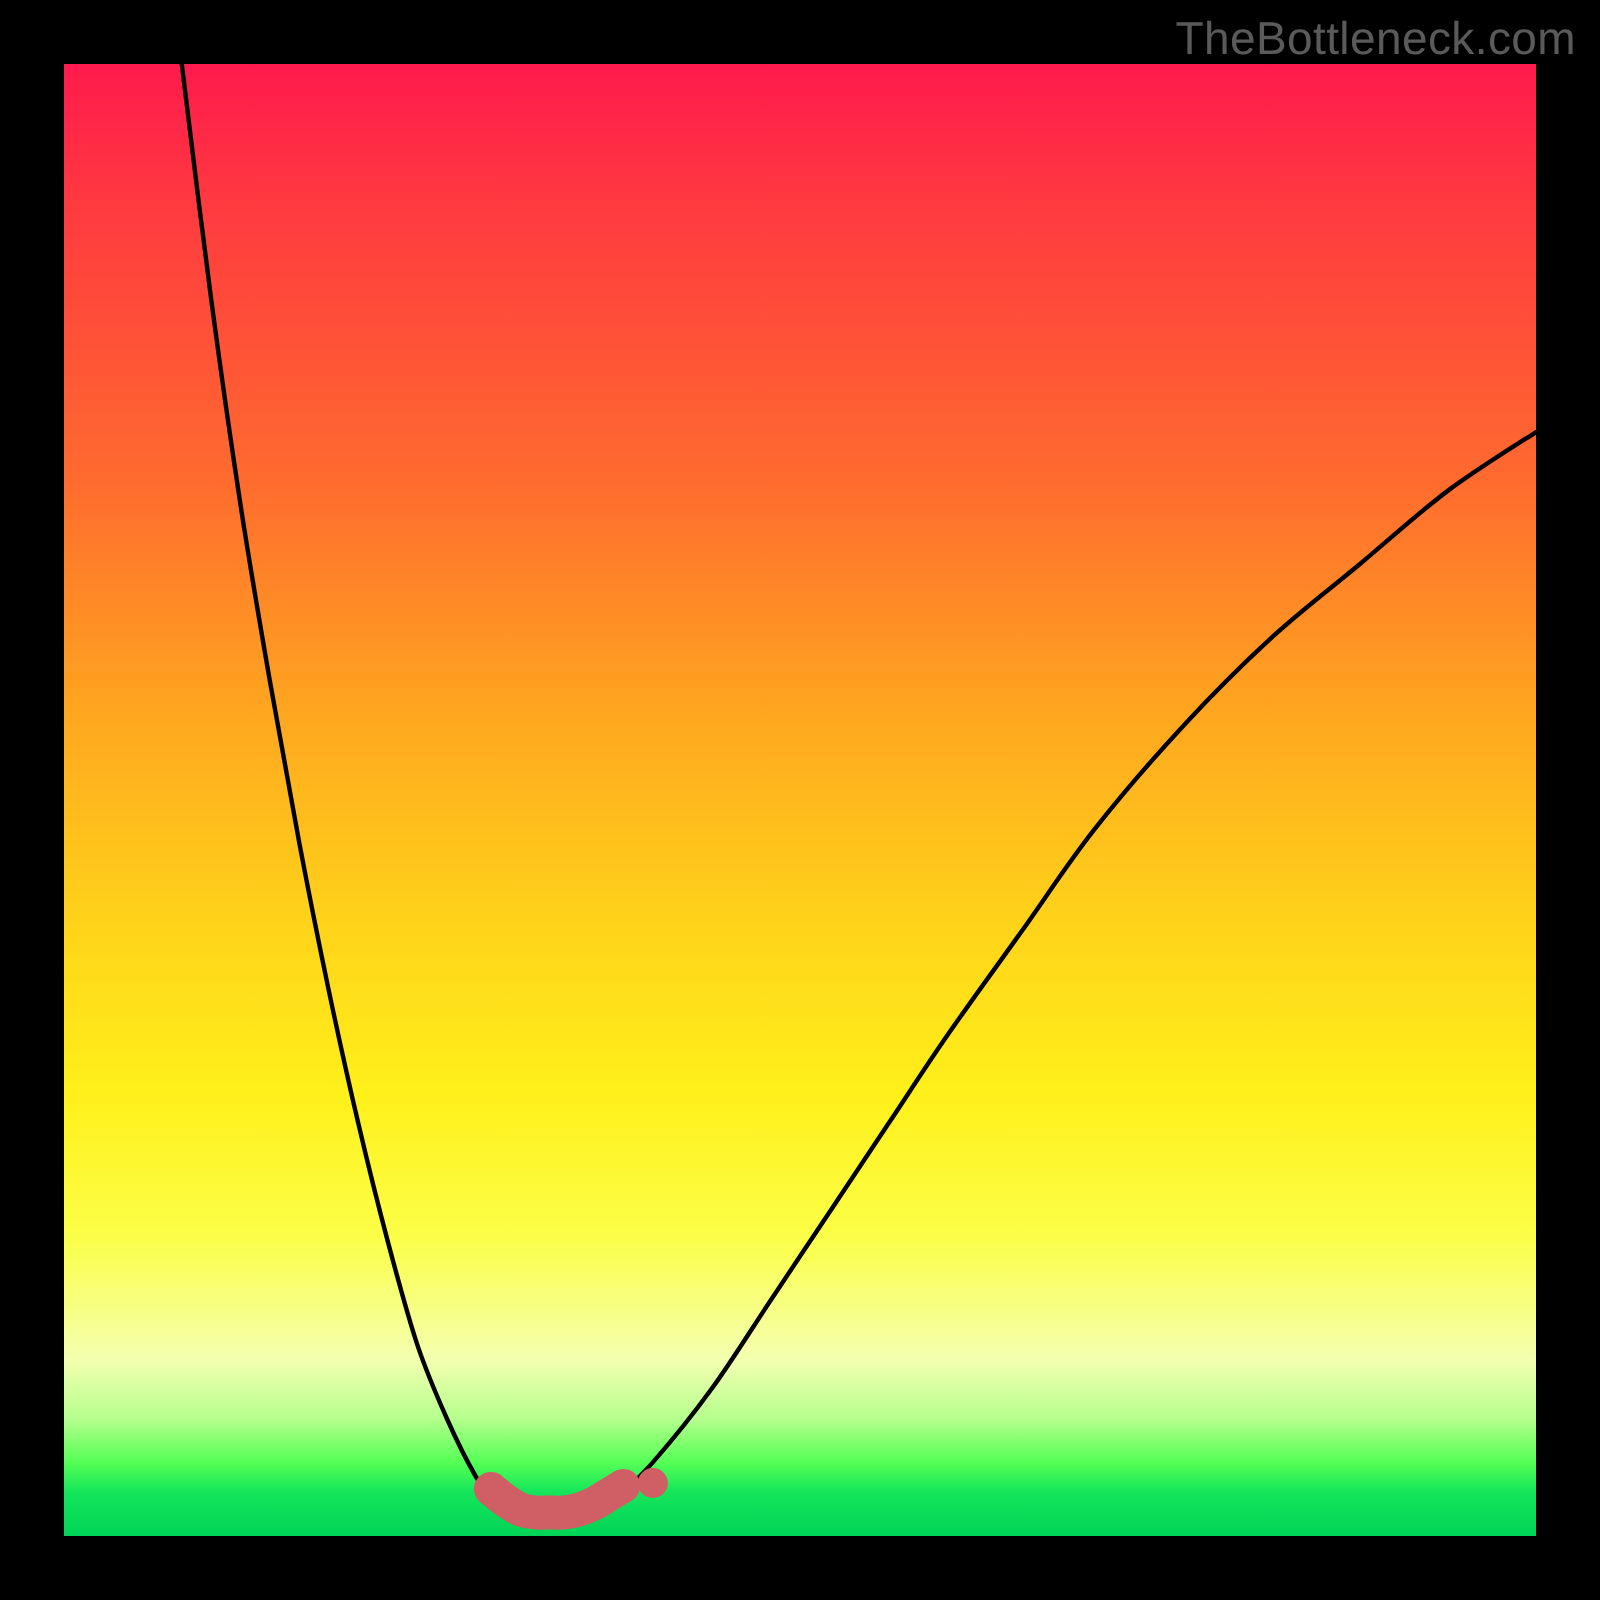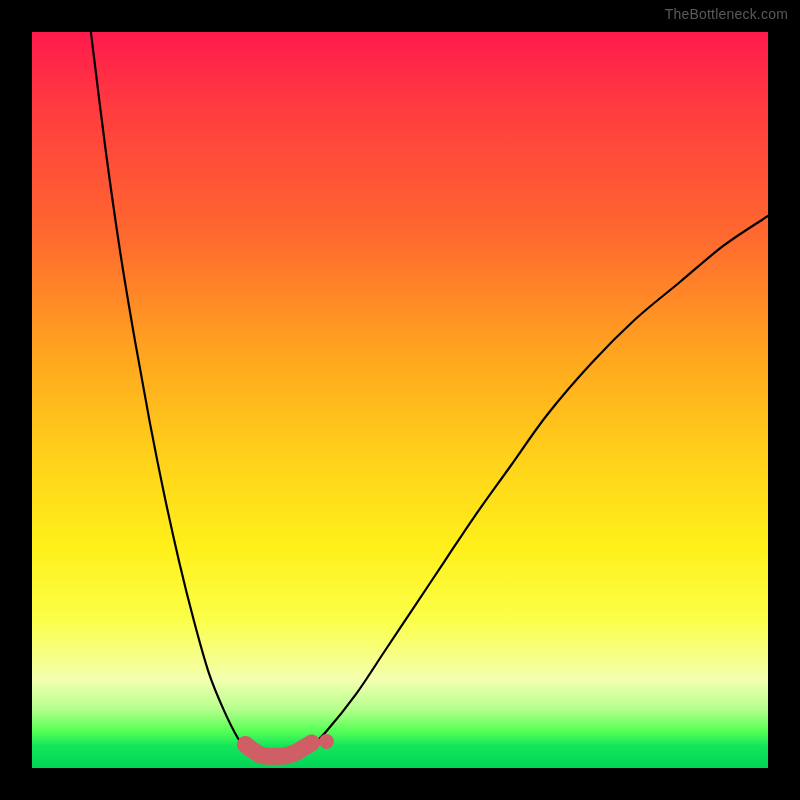--- a/index.html
+++ b/index.html
@@ -39,21 +39,21 @@
       #55ff55 95%,
       #14e65a 97%,
       #00d457 100%
     );
   }
   .watermark {
     position: absolute;
     top: 6px;
     right: 12px;
     color: #5a5a5a;
-    font-size: 14px;
+    font-size: 23px;
     font-weight: 500;
     letter-spacing: 0.2px;
   }
   svg.overlay {
     position: absolute;
     left: 0;
     top: 0;
     width: 736px;
     height: 736px;
   }

